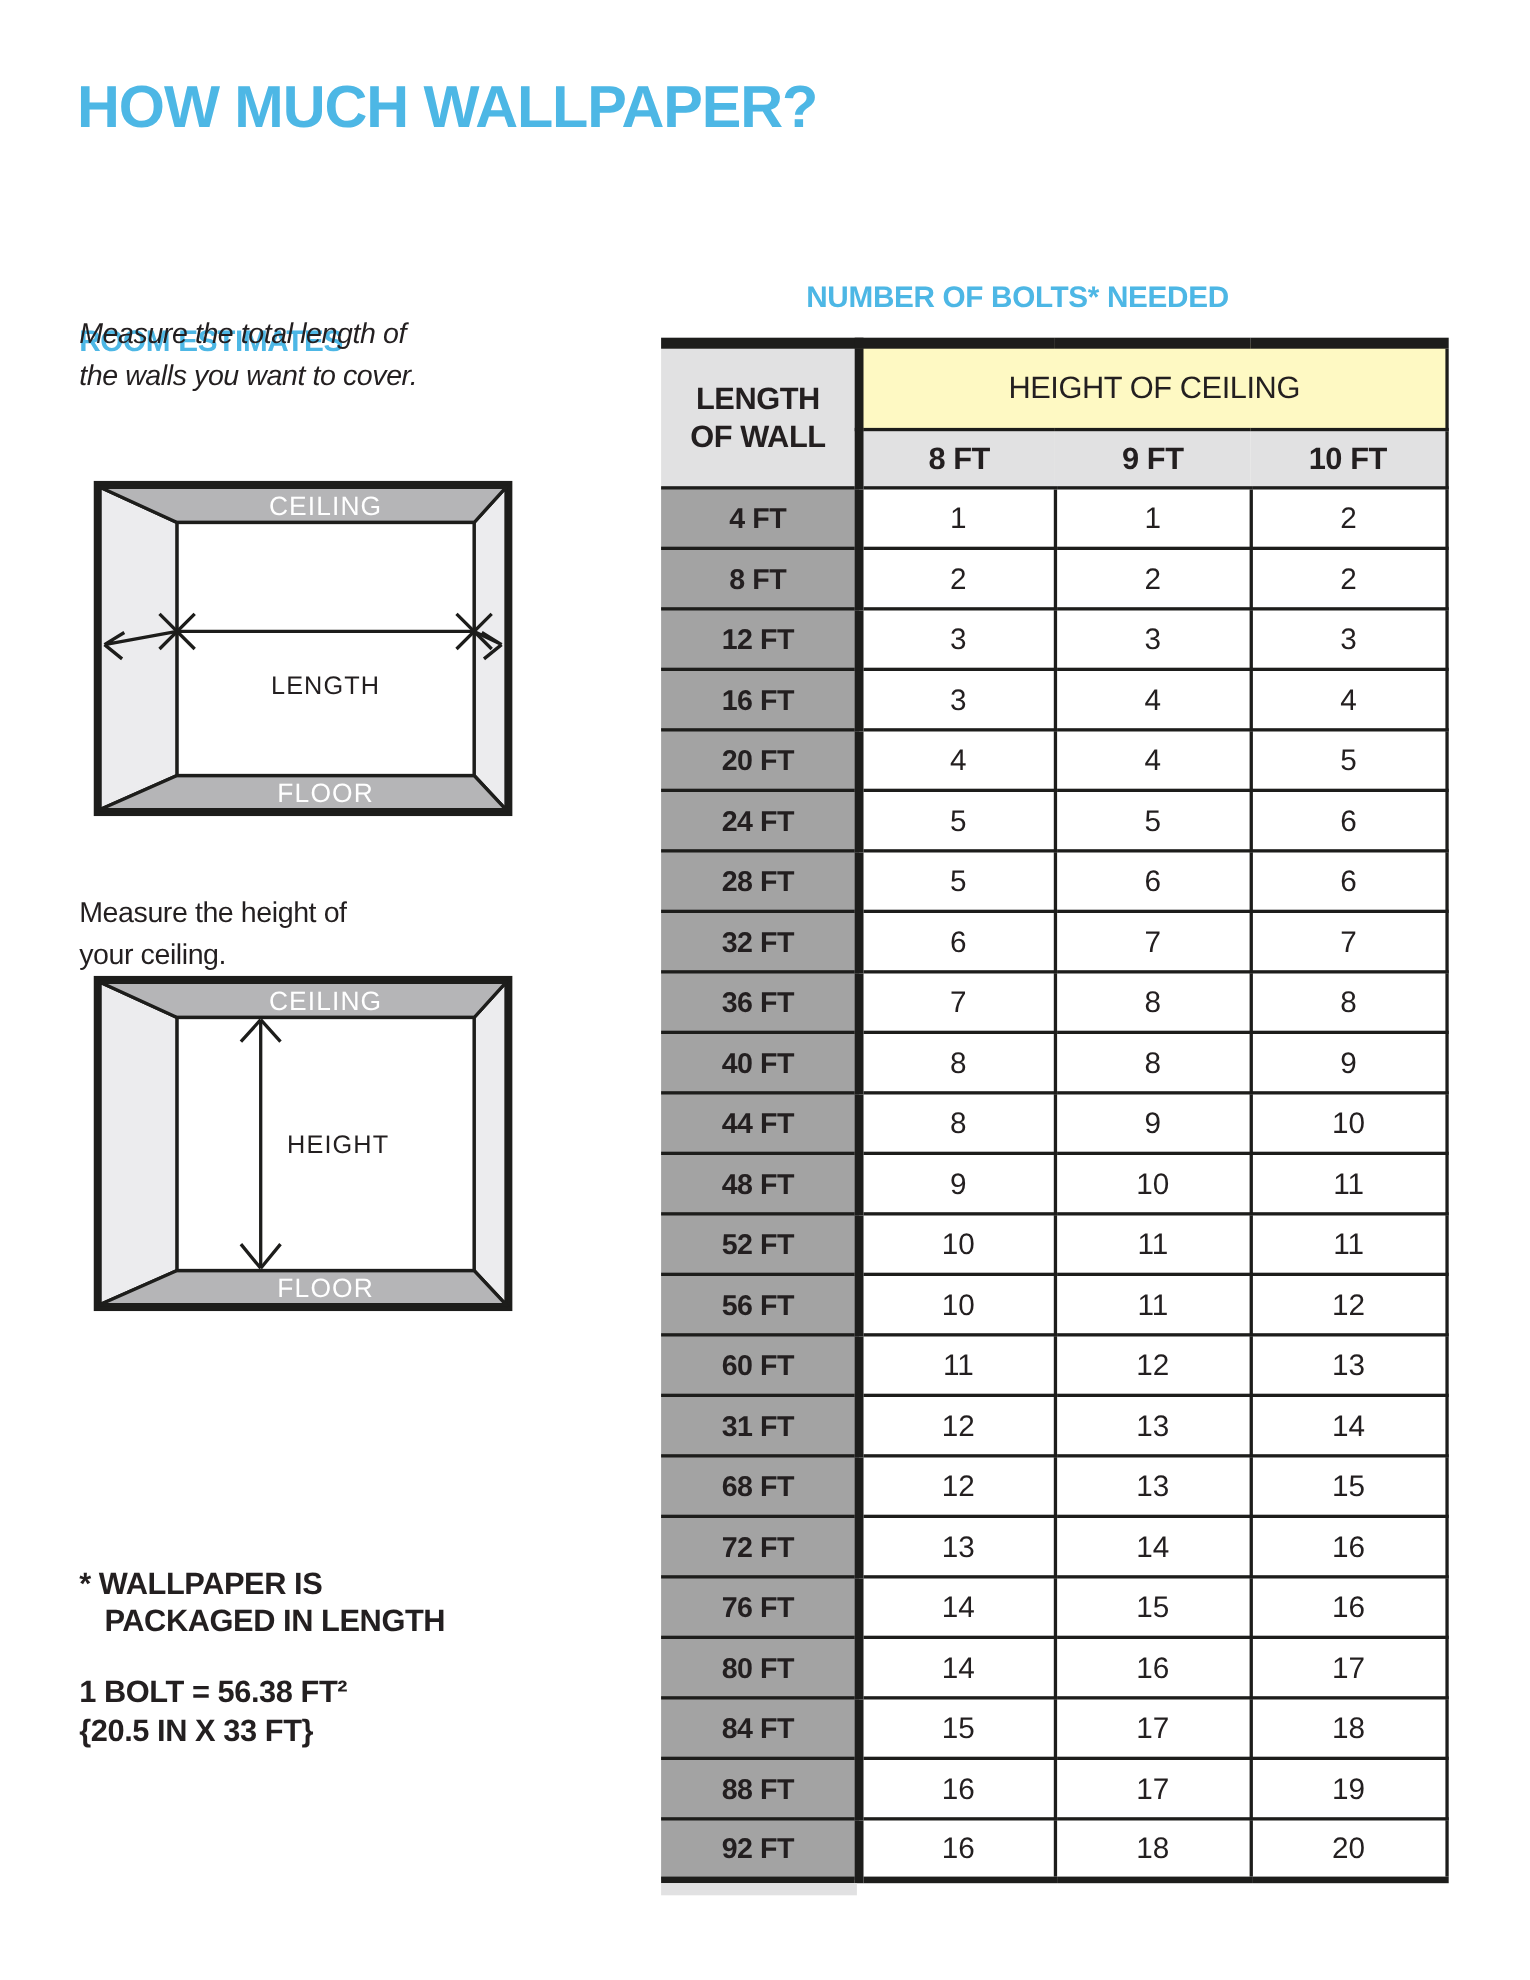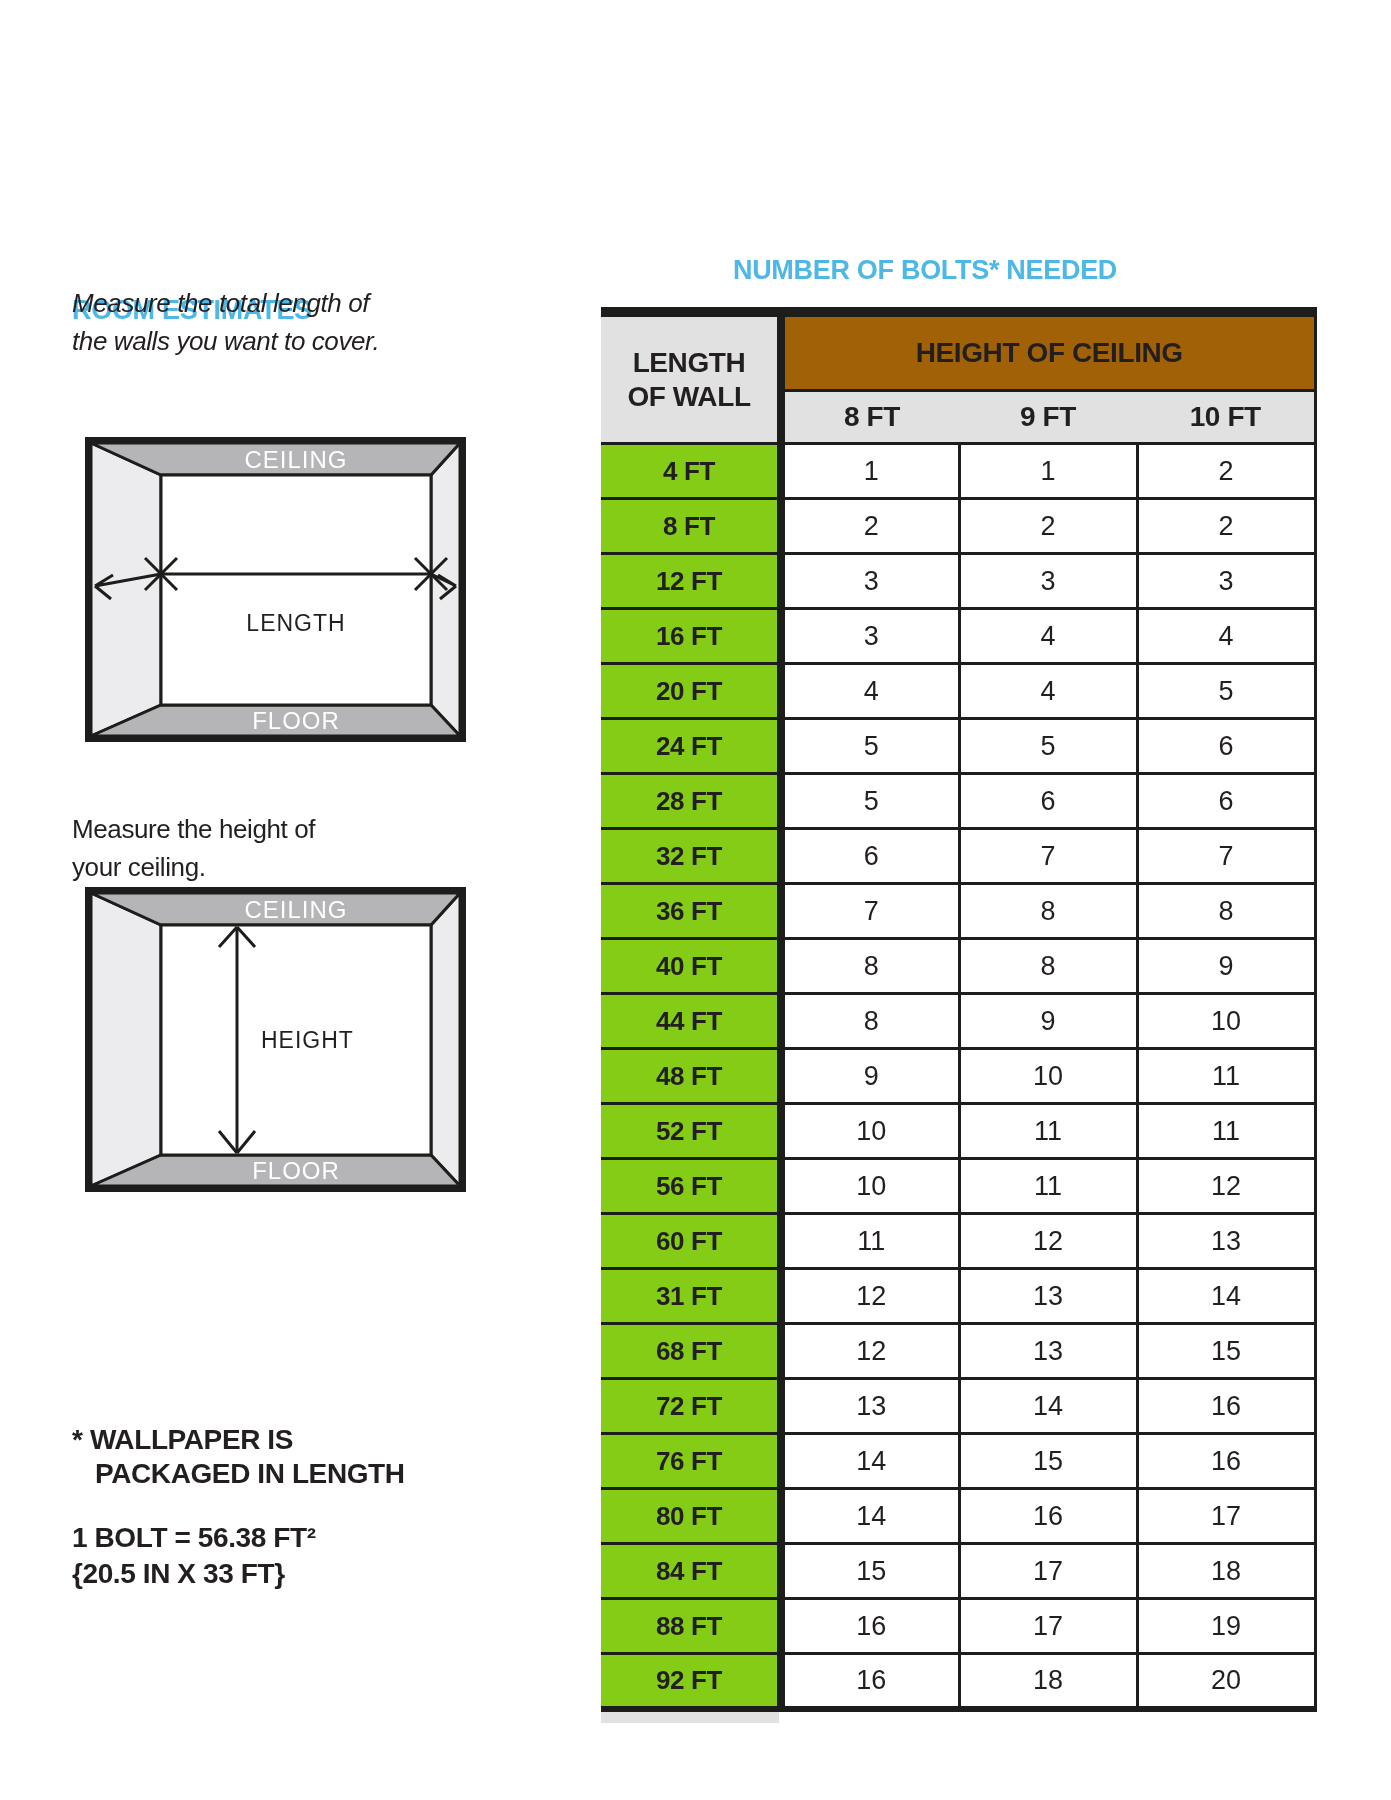--- a/index.html
+++ b/index.html
@@ -86,42 +86,42 @@
     background: #e1e1e2;
     font-weight: 700;
     font-size: 28px;
     line-height: 34px;
     letter-spacing: -0.4px;
     white-space: pre-line;
     border-right: 8px solid #1d1d1b;
     border-bottom: 3px solid #1d1d1b;
   }
   td.group-h {
-    background: #a16207;
-    font-weight: 700;
+    background: #fef9c3;
+    font-weight: 400;
     font-size: 28px;
     letter-spacing: -0.4px;
     height: 72px;
     border-bottom: 3px solid #1d1d1b;
     border-right: 3px solid #1d1d1b;
   }
   td.sub-h {
     background: #e1e1e2;
     font-weight: 700;
     font-size: 28px;
     letter-spacing: -0.4px;
     height: 50px;
     border-bottom: 3px solid #1d1d1b;
     border-left: none;
     border-right: none;
   }
   td.sub-h:last-child { border-right: 3px solid #1d1d1b; }
   table.bolts tr.data-row { height: 55px; }
   td.lbl {
-    background: #84cc16;
+    background: #a3a3a3;
     font-weight: 700;
     font-size: 26px;
     letter-spacing: -0.4px;
     border-right: 8px solid #1d1d1b;
     border-bottom: 3px solid #1d1d1b;
   }
   td.val {
     background: #ffffff;
     font-size: 27px;
     border: 3px solid #1d1d1b;
@@ -130,20 +130,21 @@
 
   svg text {
     font-family: "Liberation Sans", "DejaVu Sans", sans-serif;
   }
 </style>
 </head>
 <body>
 
 <div class="page">
 
+  <div class="abs main-title">HOW MUCH WALLPAPER?</div>
 
   <div class="abs section-heading left-heading">ROOM ESTIMATES</div>
   <div class="abs section-heading table-heading">NUMBER OF BOLTS* NEEDED</div>
 
   <div class="abs body-text para1">Measure the total length of
 the walls you want to cover.</div>
 
   <svg class="abs diagram1" width="381" height="305" viewBox="0 0 381 305">
     <rect x="3" y="3" width="375" height="299" fill="#ffffff" stroke="#1d1d1b" stroke-width="6"></rect>
     <polygon points="6,6 76,38 76,268 6,299" fill="#ececee" stroke="#1d1d1b" stroke-width="3"></polygon>

